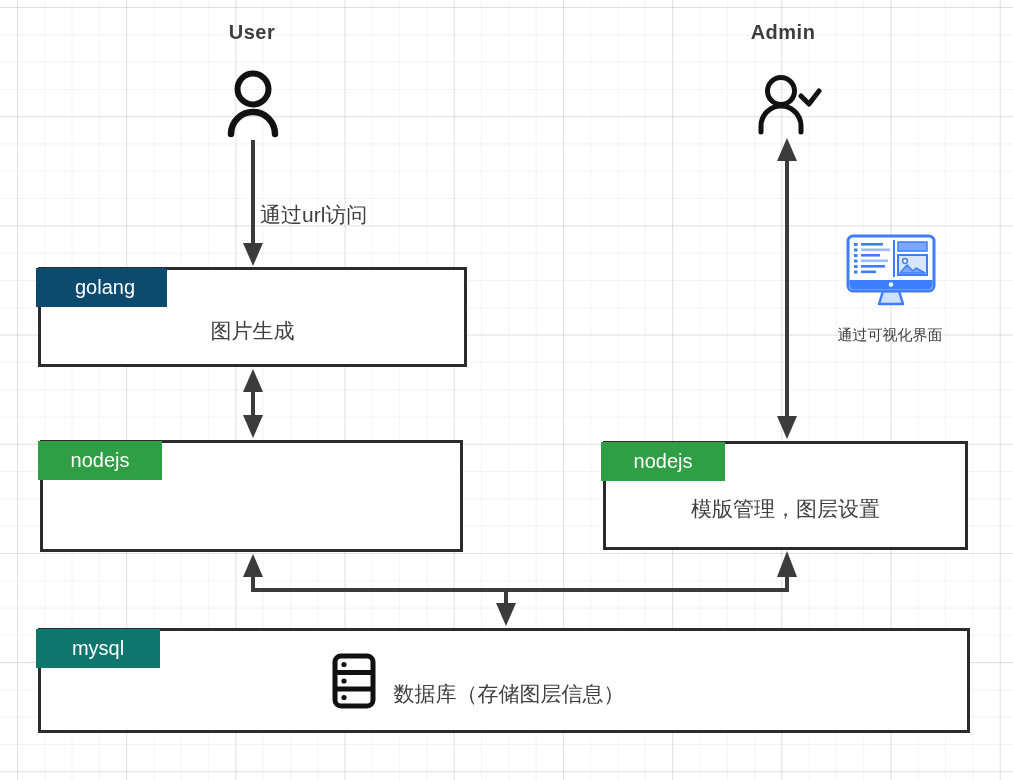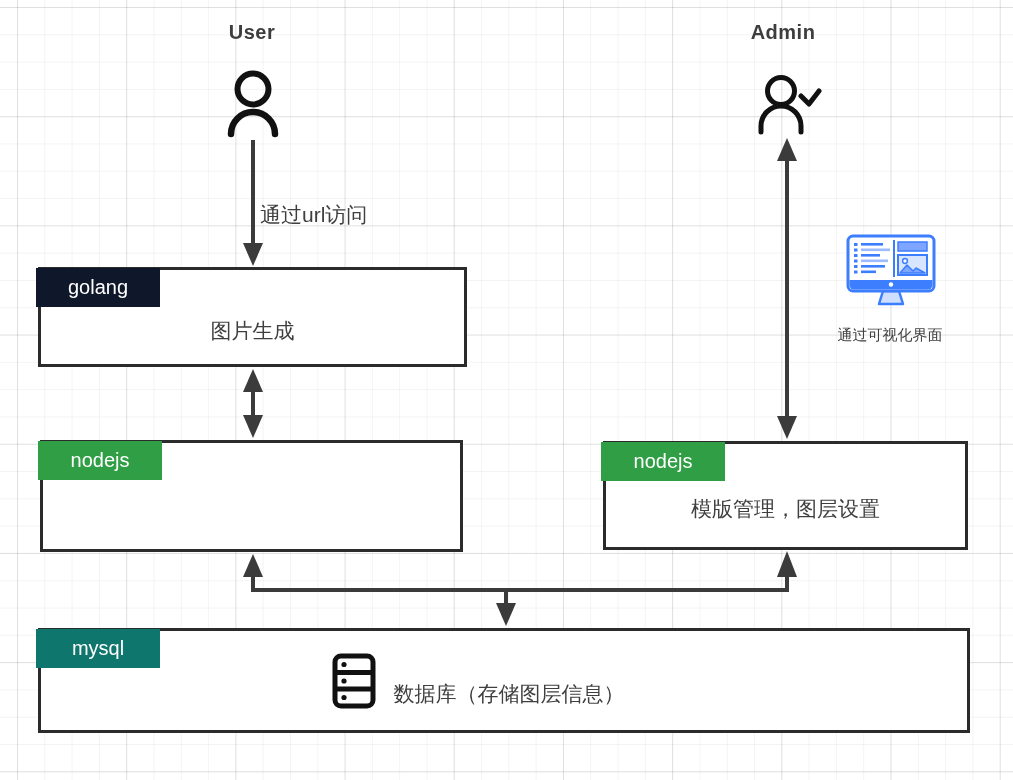--- a/index.html
+++ b/index.html
@@ -90,21 +90,21 @@
 
   <div class="abs actor-title" style="left:783px;top:21px;">Admin</div>
 
   <svg class="abs icon-layer" style="left:758px;top:74px;" width="64" height="62" viewBox="0 0 64 62">
     <circle cx="23" cy="17" r="13.5" fill="none" stroke="#111111" stroke-width="5"></circle>
     <path d="M3,58 L3,52 A20,20 0 0 1 43,52 L43,58" fill="none" stroke="#111111" stroke-width="5" stroke-linecap="round"></path>
     <path d="M43,22 L51,30 L61,17" fill="none" stroke="#111111" stroke-width="5" stroke-linecap="round" stroke-linejoin="round"></path>
   </svg>
 
   <div class="node-box" style="left:38px;top:267px;width:429px;height:100px;">
-    <div class="tag" style="background:#0f172a;">golang</div>
+    <div class="tag" style="background:#0c4a6e;padding-left:7px;">golang</div>
     <div class="node-label">图片生成</div>
   </div>
 
   <div class="node-box" style="left:40px;top:440px;width:423px;height:112px;">
     <div class="tag" style="background:#2f9e44;">nodejs</div>
   </div>
 
   <div class="node-box" style="left:603px;top:441px;width:365px;height:109px;">
     <div class="tag" style="background:#2f9e44;">nodejs</div>
     <div class="node-label">模版管理，图层设置</div>

